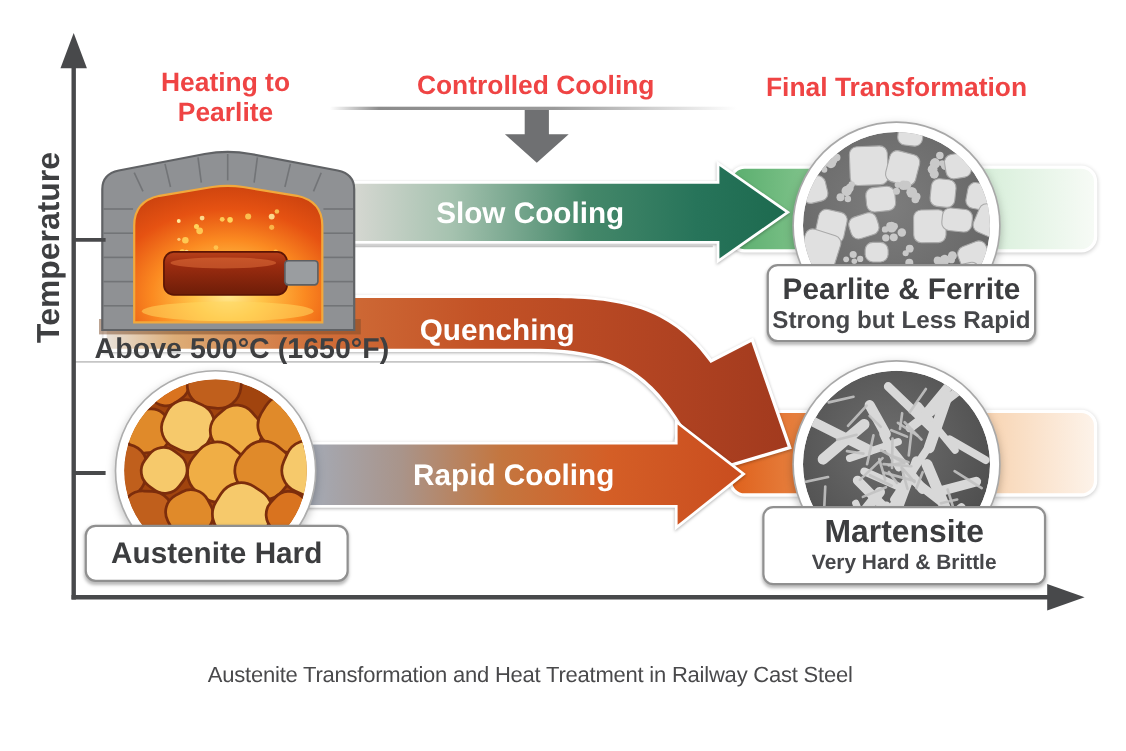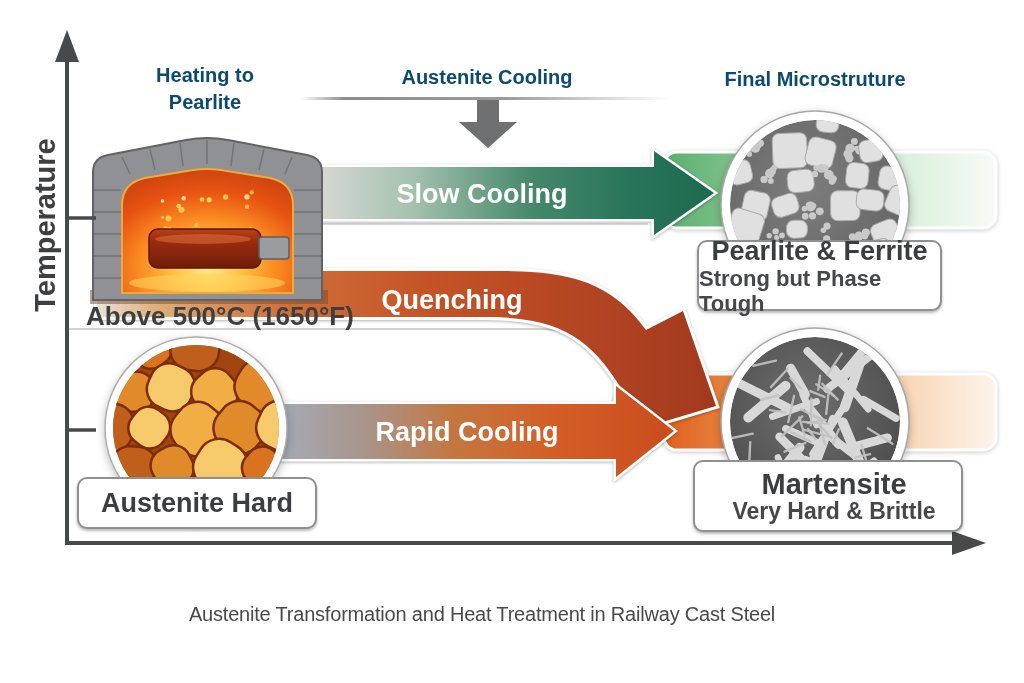--- a/index.html
+++ b/index.html
@@ -1,19 +1,19 @@
 <!DOCTYPE html>
 <html><head>
 <meta charset="utf-8">
 <style>
   html,body{margin:0;padding:0;background:#fff;}
   #canvas{position:relative;width:1024px;height:683px;background:#ffffff;overflow:hidden;
           font-family:"Liberation Sans", sans-serif;}
   .abs{position:absolute;}
-  .hd{font-weight:bold;color:#0c4a6e;text-align:center;line-height:27px;font-size:20px;}
+  .hd{font-weight:bold;color:#ef4444;text-align:center;line-height:27px;font-size:24px;}
   .rot{transform:rotate(-90deg);}
   .cap{font-weight:bold;color:#3e3f41;font-size:26px;white-space:nowrap;}
   .lblbox{background:#fff;border:2px solid #909090;border-radius:10px;
           box-shadow:0 2px 3px rgba(0,0,0,.28);display:flex;flex-direction:column;
           align-items:center;justify-content:center;}
   .lblbox .l1{font-weight:bold;color:#3c3d3f;font-size:27px;line-height:30px;}
   .lblbox .l2{font-weight:bold;color:#46474a;font-size:22px;line-height:25px;}
   .underline{height:3px;background:linear-gradient(90deg,rgba(140,140,140,0) 0%,#8c8c8c 12%,#9a9a9a 55%,rgba(150,150,150,0) 100%);}
   .title{font-weight:normal;color:#49494b;font-size:20px;letter-spacing:-0.2px;white-space:nowrap;}
   svg text{font-family:"Liberation Sans", sans-serif;}
@@ -348,36 +348,36 @@
   </g>
 </svg>
 
 <div class="abs rot" style="left:-74px;top:208px;width:240px;height:34px;text-align:center;font-weight:bold;font-size:29px;color:#3e3f41;">Temperature</div>
 
 <div class="abs hd" style="left:95px;top:62px;width:220px;">
   <div>Heating to</div>
   <div>Pearlite</div>
 </div>
 
-<div class="abs hd" style="left:367px;top:64px;width:240px;white-space:nowrap;">Austenite Cooling</div>
+<div class="abs hd" style="left:367px;top:64px;width:240px;white-space:nowrap;">Controlled Cooling</div>
 <div class="abs underline" style="left:300px;top:97px;width:370px;"></div>
 
-<div class="abs hd" style="left:695px;top:66px;width:240px;white-space:nowrap;">Final Microstruture</div>
+<div class="abs hd" style="left:695px;top:66px;width:240px;white-space:nowrap;">Final Transformation</div>
 
 <div class="abs cap" style="left:86px;top:301px;">Above 500°C (1650°F)</div>
 
 <div class="abs lblbox" style="left:77px;top:477px;width:236px;height:48px;">
   <div class="l1">Austenite Hard</div>
 </div>
 
 <div class="abs lblbox" style="left:697px;top:240px;width:241px;height:67px;">
   <div class="l1">Pearlite &amp; Ferrite</div>
-  <div class="l2">Strong but Phase Tough</div>
-</div>
-
-<div class="abs lblbox" style="left:693px;top:460px;width:254px;height:68px;padding-left:12px;">
+  <div class="l2">Strong but Less Rapid</div>
+</div>
+
+<div class="abs lblbox" style="left:693px;top:460px;width:254px;height:68px;">
   <div class="l1" style="font-size:29px">Martensite</div>
-  <div class="l2" style="font-size:23px">Very Hard &amp; Brittle</div>
+  <div class="l2" style="font-size:19px">Very Hard &amp; Brittle</div>
 </div>
 
 <div class="abs title" style="left:482px;top:603px;transform:translateX(-50%);">Austenite Transformation and Heat Treatment in Railway Cast Steel</div>
 
 </div>
 
 </body></html>

